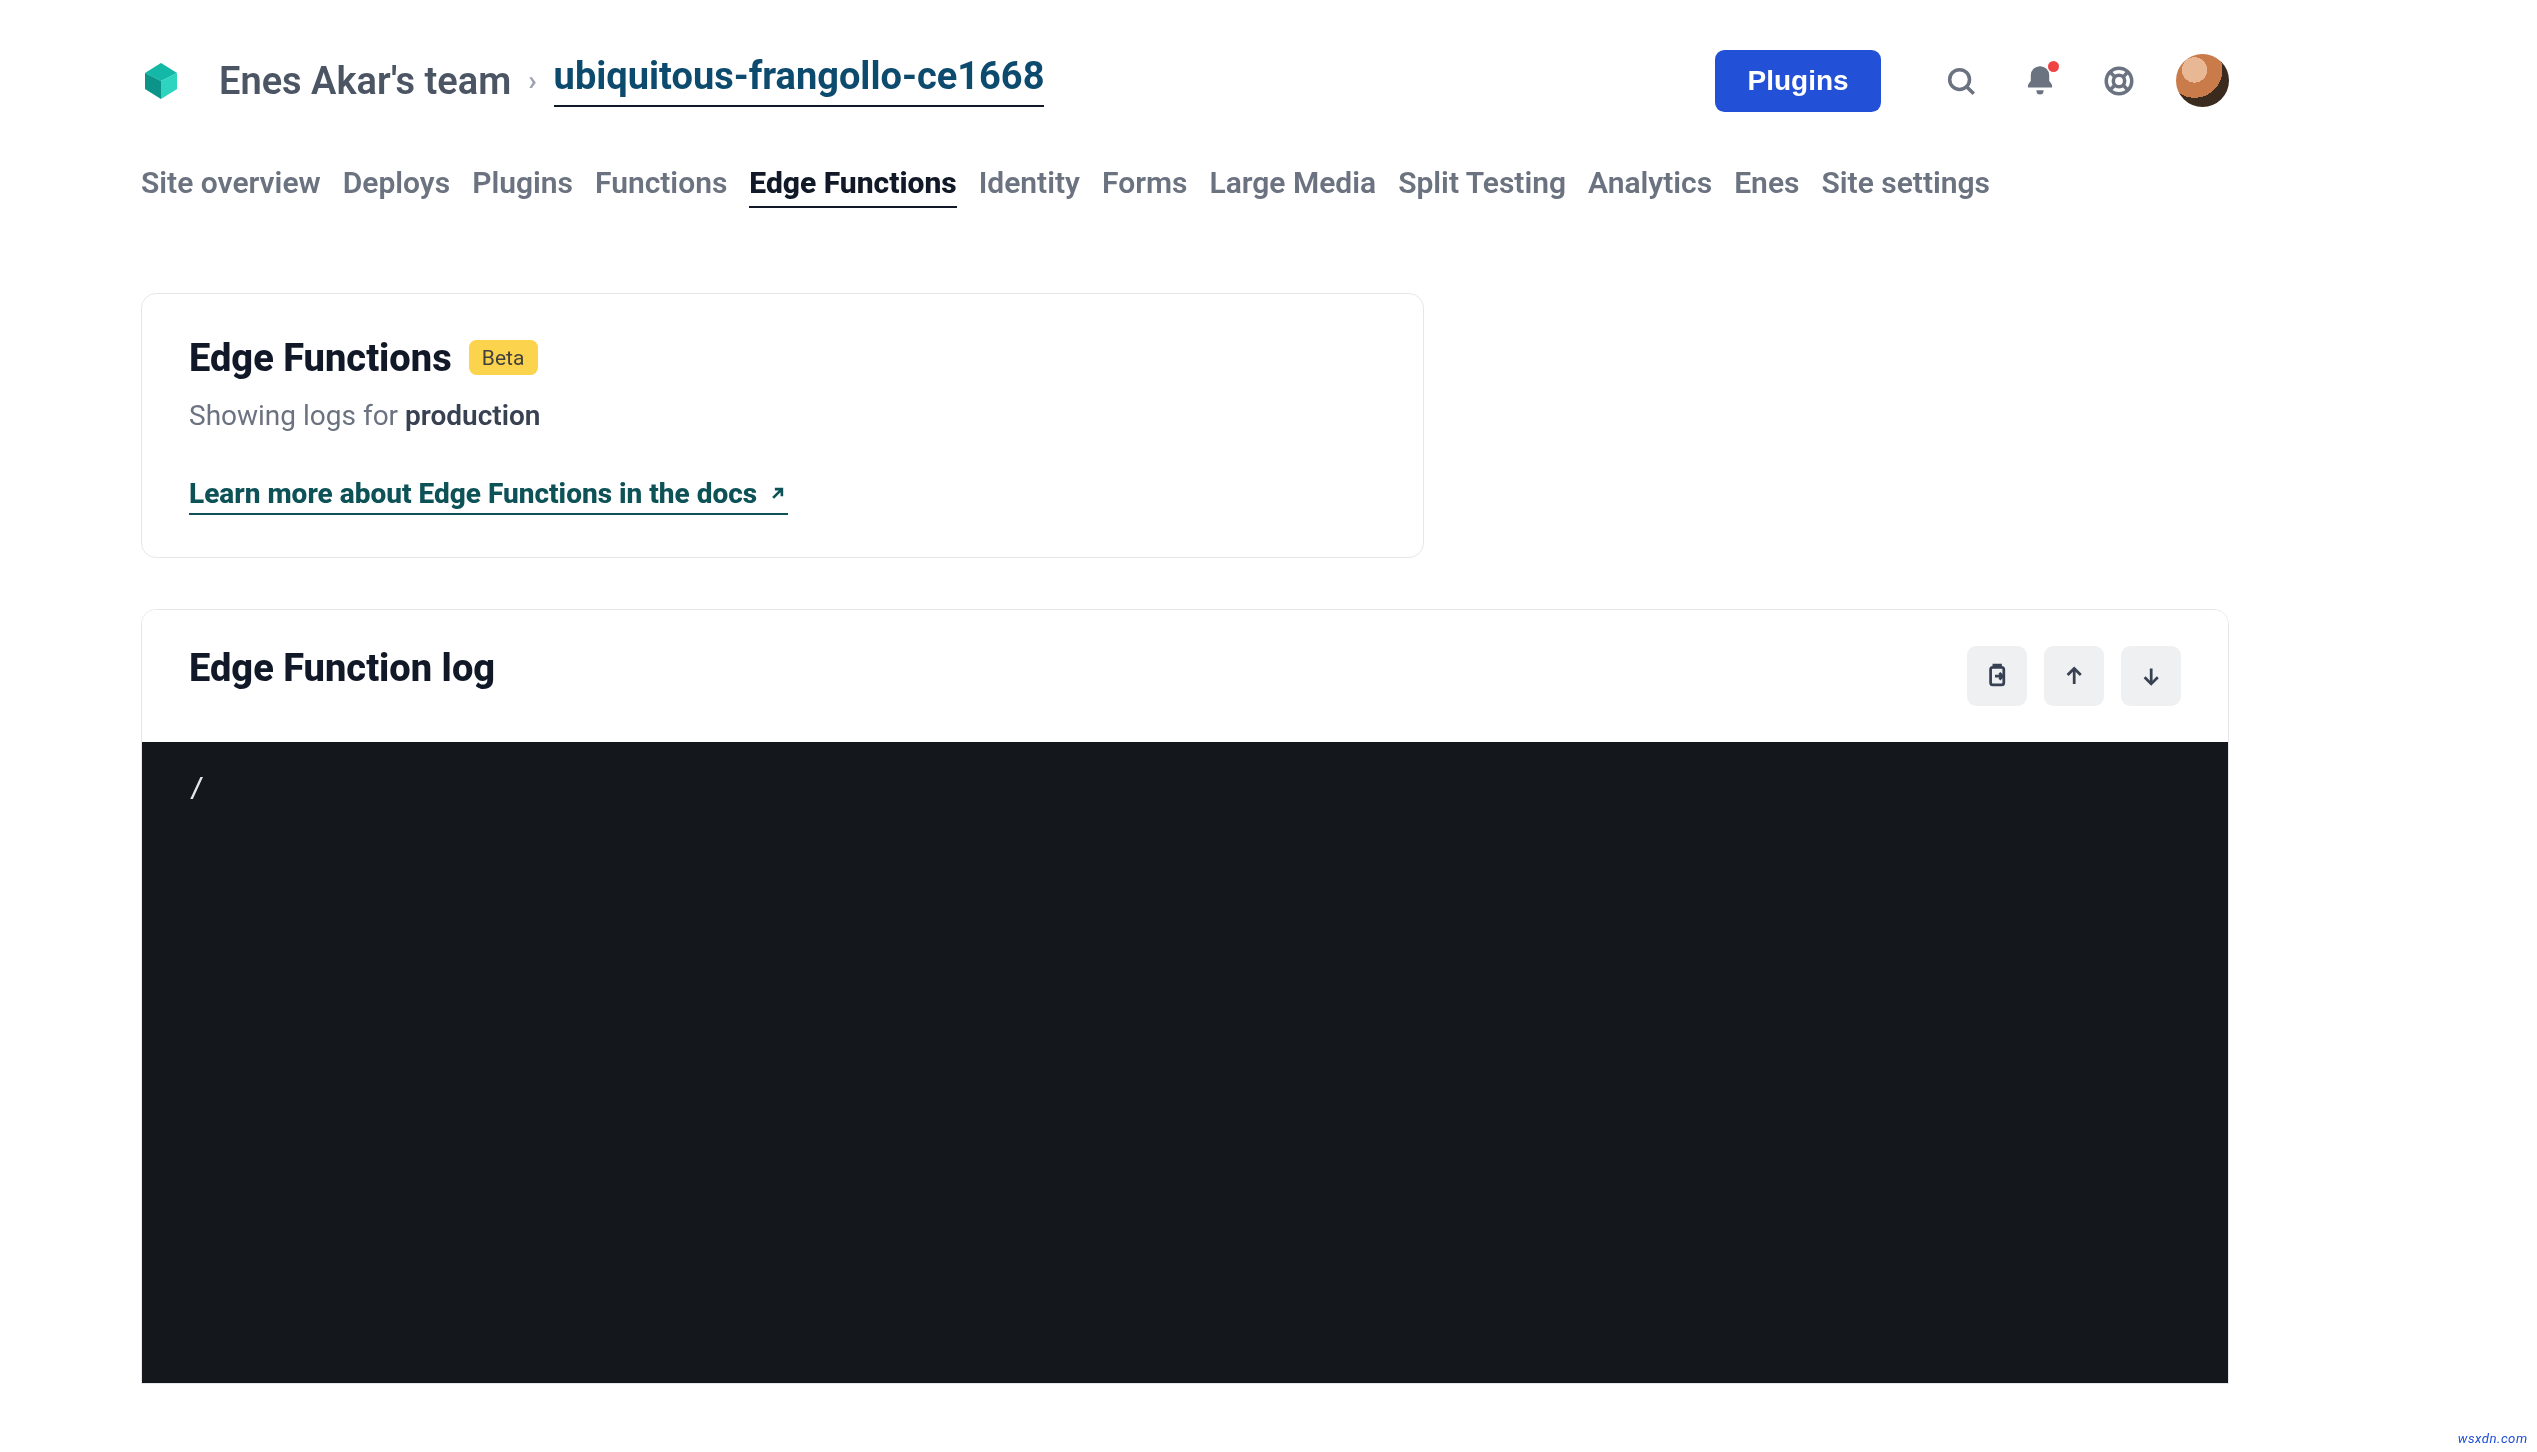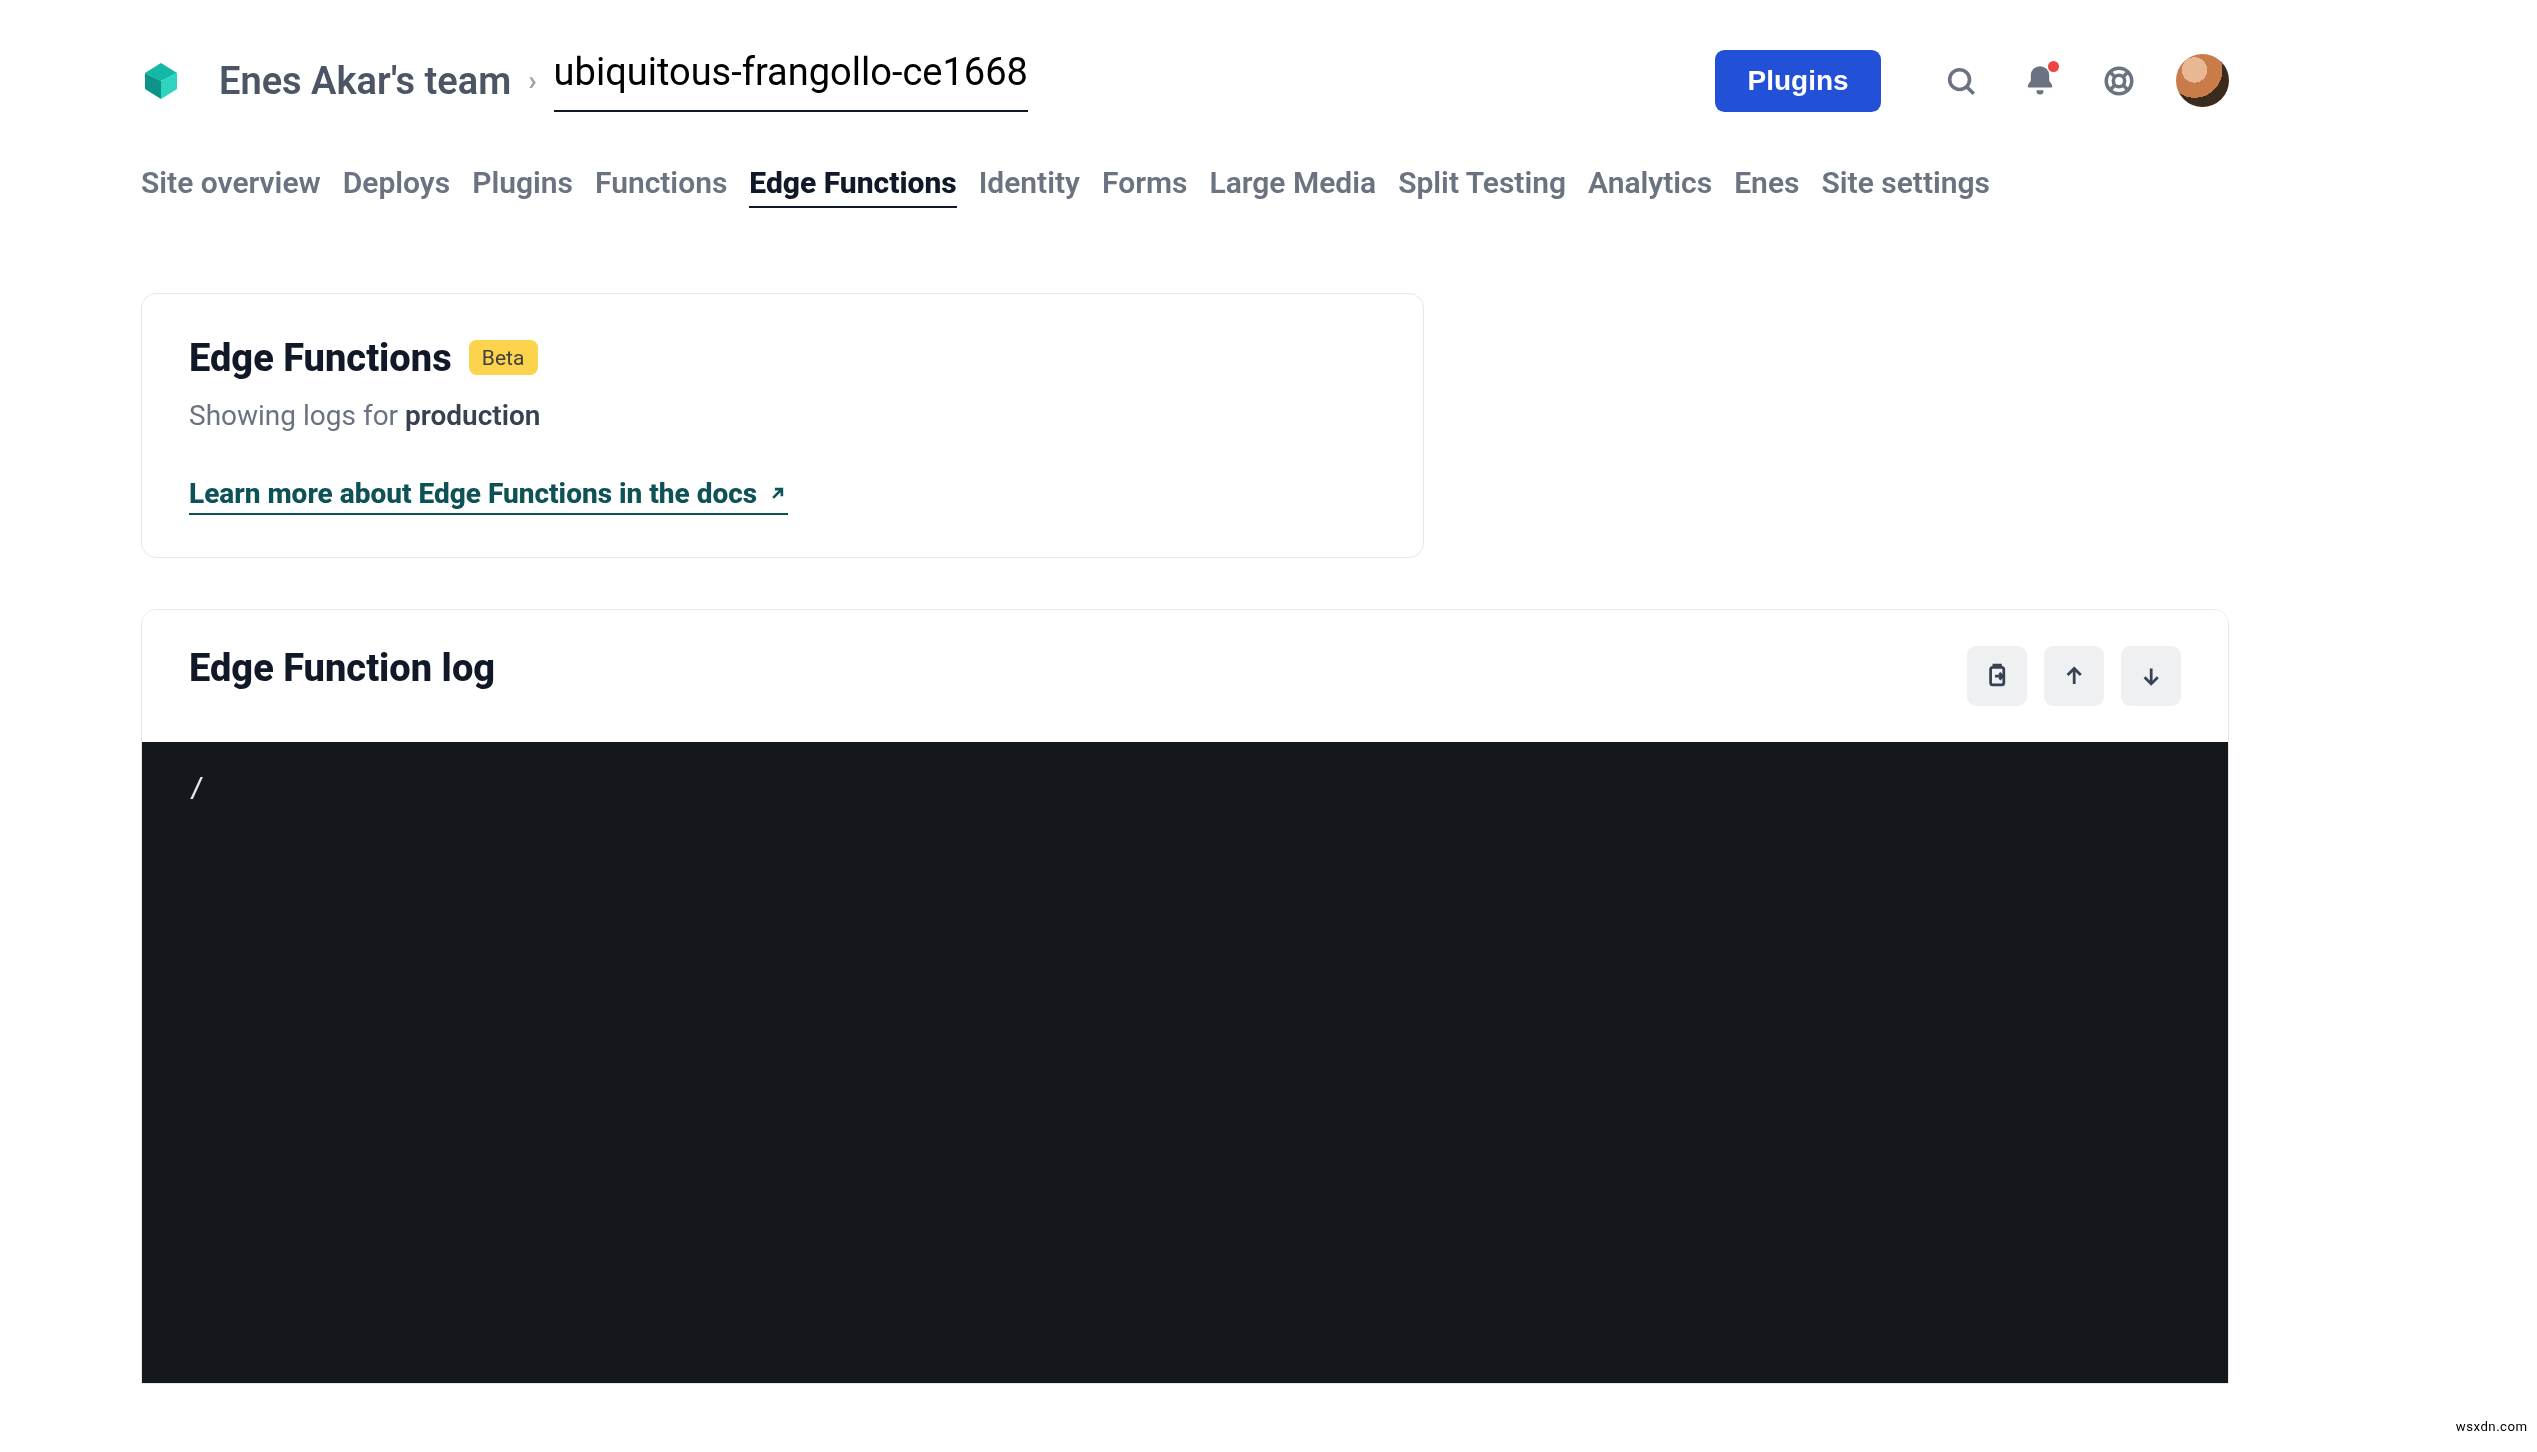--- a/index.html
+++ b/index.html
@@ -31,24 +31,24 @@
     font-weight: 600;
     color:#4b5563;
   }
   .breadcrumb .chevron {
     margin: 0 17px;
     color:#9ca3af;
     font-size: 28px;
     font-weight: 700;
   }
   .breadcrumb .site-name {
-    color:#000000;
-    font-weight:400;
+    color:#0c4a6e;
+    font-weight:700;
     border-bottom: 2.8px solid #111827;
-    padding-bottom: 16px;
+    padding-bottom: 7px;
   }
   .header-spacer { flex:1; }
   .upgrade-btn {
     background:#2250d6;
     color:#fff;
     font-size:28px;
     font-weight:600;
     padding: 15px 32px;
     border:none;
     border-radius:9.4px;
@@ -159,24 +159,25 @@
     background:#14181d;
     color:#e5e7eb;
     font-family: ui-monospace, SFMono-Regular, Menlo, Consolas, monospace;
     font-size:26.4px;
     padding: 30px 47px;
     min-height: 641px;
     white-space: pre;
   }
   .watermark {
     position:fixed;
-    bottom:18px; right:9.4px;
+    bottom:6px; right:9.4px;
     font-size:13.2px;
-    color:#000000;
+    color:#1d4ed8;
     letter-spacing:0.5px;
+    font-style:italic;
   }
 </style>
 </head>
 <body>
 
 <div class="page">
 
   <div class="header">
     <div class="logo">
       <svg viewBox="0 0 40 40">

